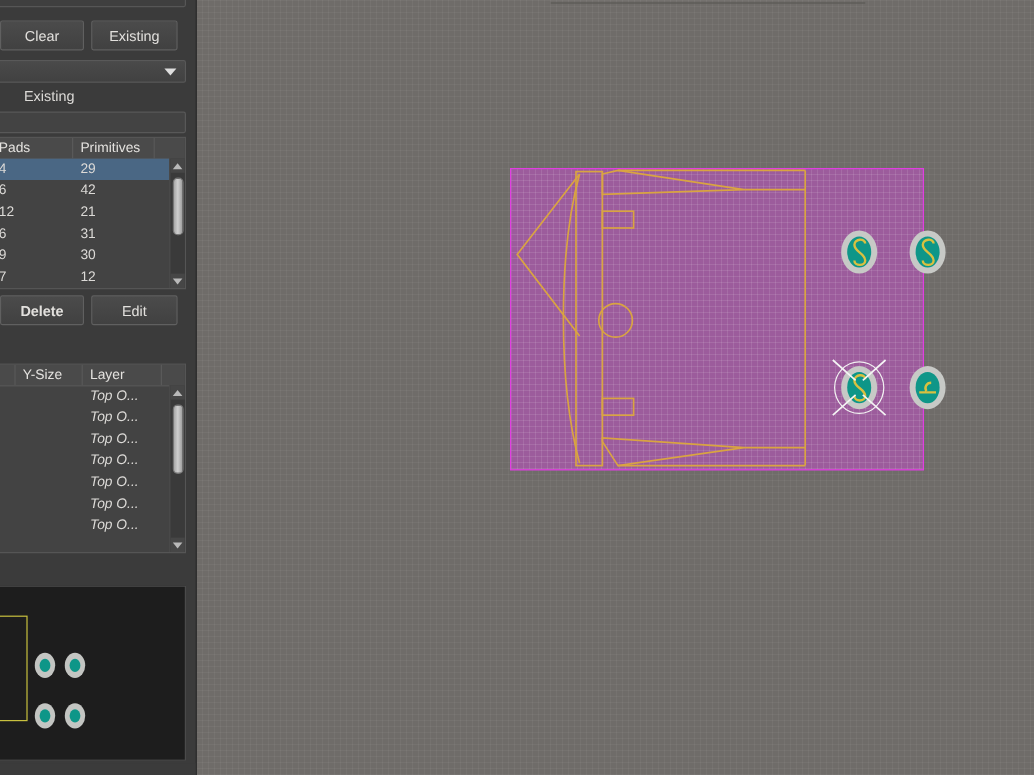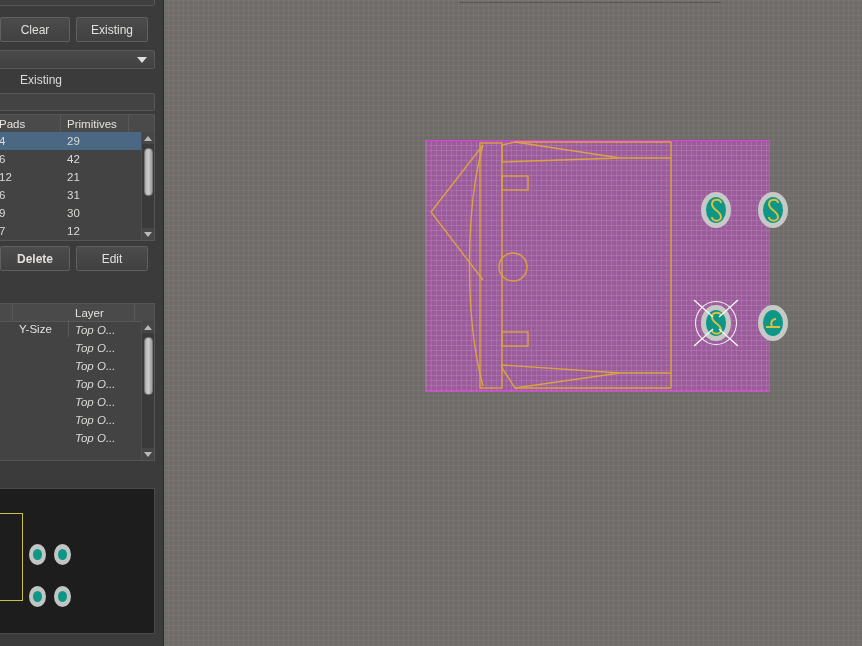--- a/index.html
+++ b/index.html
@@ -168,21 +168,21 @@
   #t1-scroll{top:17px;}
 
   
   #btn-row2{position:absolute;left:-8px;top:246px;width:163px;height:25px;}
   #btn-delete{left:8px;width:70px;font-weight:bold;}
   #btn-edit{left:84px;width:72px;}
 
   
   #table2{top:303px;height:158px;}
   #t2-col-a{width:20px;}
-  #t2-col-y{width:56px;margin-top:16px;}
+  #t2-col-y{width:56px;}
   #t2-col-layer{width:66px;}
   #t2-col-pad{width:14px;border-right:none;}
   #t2-body{position:absolute;left:0;top:17px;right:13px;bottom:0;}
   #t2-scroll{top:17px;}
   .trow2 .td-size{width:20px;padding-left:0;justify-content:flex-start;}
   .trow2 .td-y{width:56px;}
   .trow2 .td-layer{width:66px;font-style:italic;}
 
   
   #preview{

